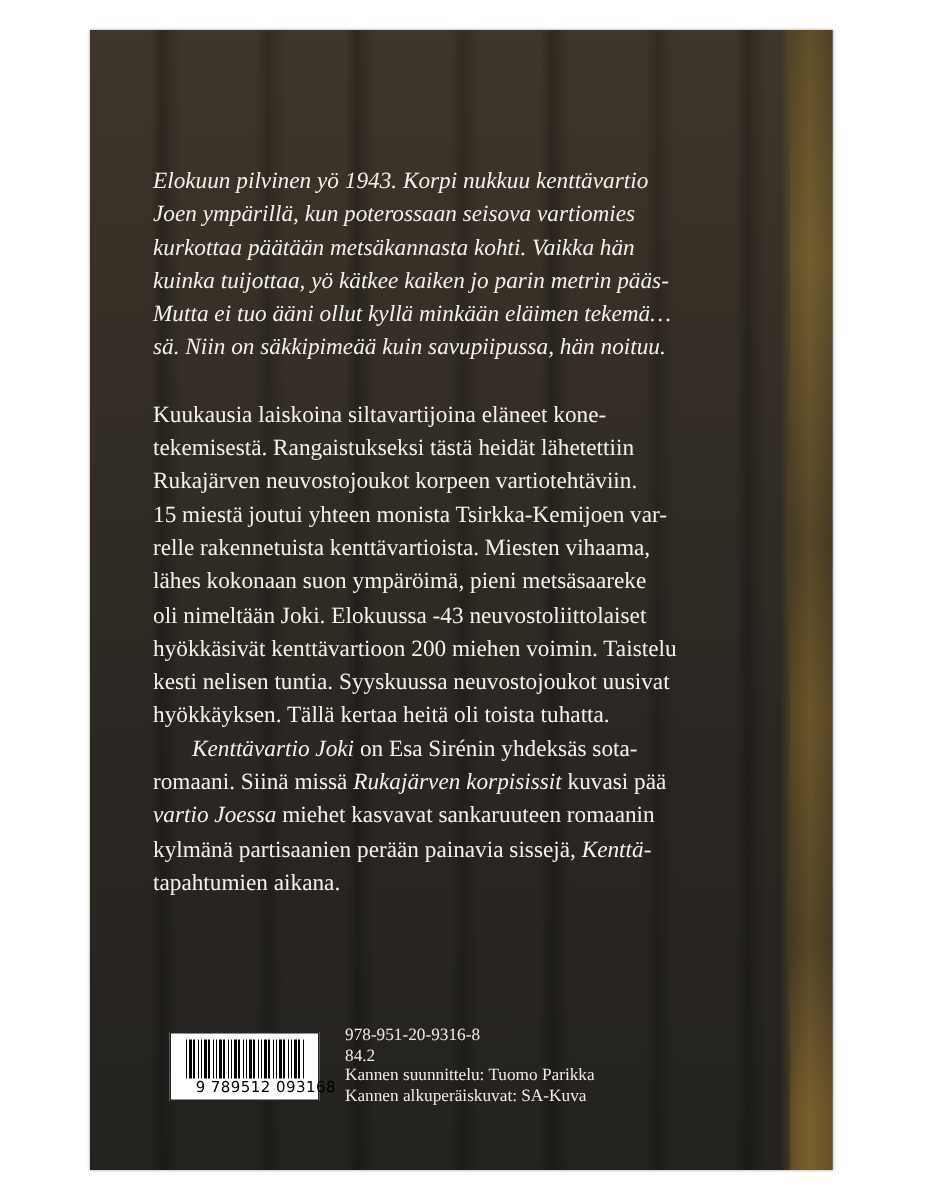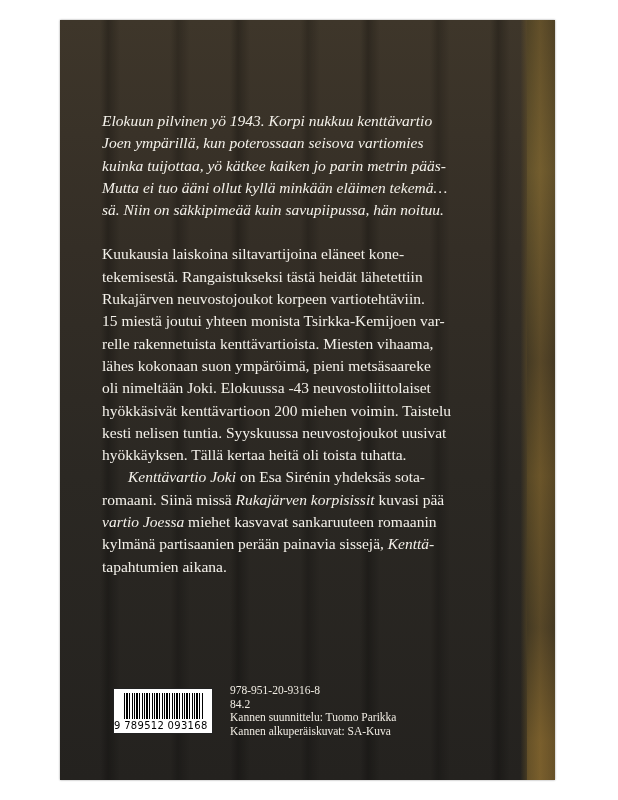--- a/index.html
+++ b/index.html
@@ -43,40 +43,41 @@
   }
   .barcode {
     position: absolute; left: 11px; top: 8px; width: 98px; height: 44px;
     background: #ffffff; border: 1px solid #222;
   }
   .bars {
     position: absolute; left: 10px; top: 4px; width: 80px; height: 26px;
     background: repeating-linear-gradient(90deg, #000 0 1px, #fff 1px 2px, #000 2px 4px, #fff 4px 5px, #000 5px 6px, #fff 6px 8px, #000 8px 9px, #fff 9px 10px);
   }
   .bar-digits {
-    position: absolute; left: 0; bottom: 2px; width: 100%; text-align: left;
+    position: absolute; left: 12px; bottom: 2px; width: 100%; text-align: right;
     font-family: "DejaVu Sans", sans-serif; font-size: 10px; color: #000; letter-spacing: 0.3px;
   }
   .imprint {
     position: absolute; left: 128px; top: 4px;
     font-family: "Liberation Serif", serif; font-size: 11.5px; line-height: 13.5px; color: #f0ece3;
   }
   .imprint div { white-space: nowrap; }
 </style>
 </head>
 <body>
 
 <div class="book">
   <div class="spine-strip"></div>
 
   <div class="content">
 
     <div class="teaser">
       <div>Elokuun pilvinen yö 1943. Korpi nukkuu kenttävartio</div>
       <div>Joen ympärillä, kun poterossaan seisova vartiomies</div>
+      <div>kurkottaa päätään metsäkannasta kohti. Vaikka hän</div>
       <div>kuinka tuijottaa, yö kätkee kaiken jo parin metrin pääs-</div>
       <div>Mutta ei tuo ääni ollut kyllä minkään eläimen tekemä…</div>
       <div>sä. Niin on säkkipimeää kuin savupiipussa, hän noituu.</div>
     </div>
 
     <div class="body-text">
       <div>Kuukausia laiskoina siltavartijoina eläneet kone-</div>
       <div>tekemisestä. Rangaistukseksi tästä heidät lähetettiin</div>
       <div>Rukajärven neuvostojoukot korpeen vartiotehtäviin.</div>
       <div>15 miestä joutui yhteen monista Tsirkka-Kemijoen var-</div>

